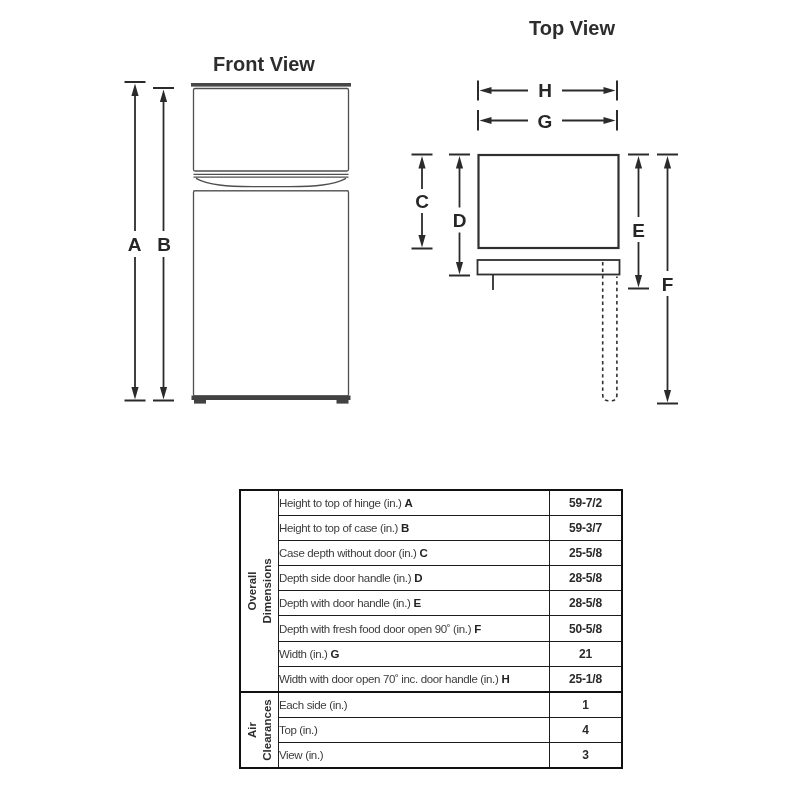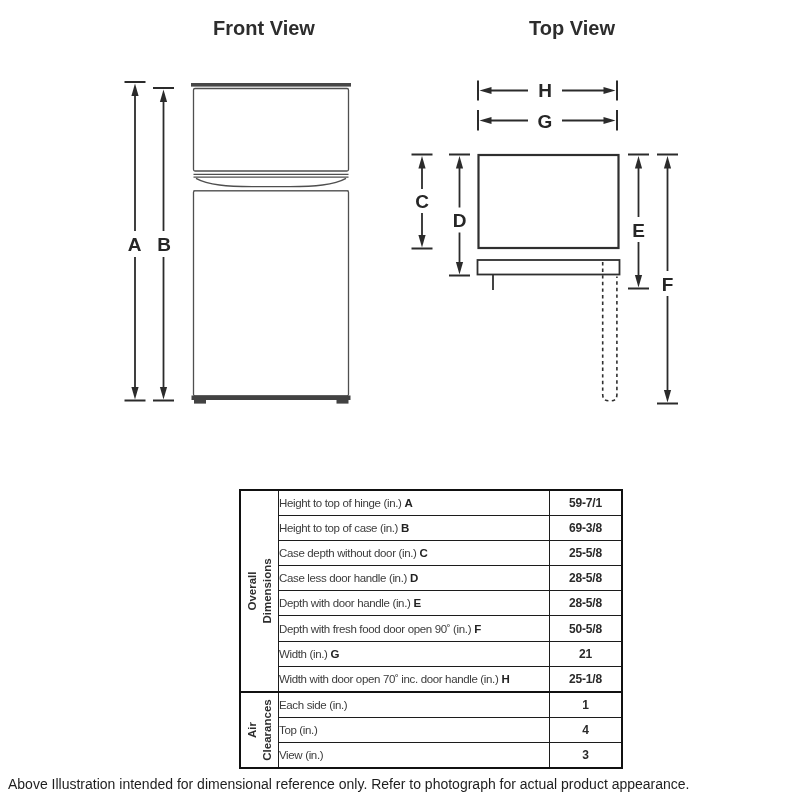--- a/index.html
+++ b/index.html
@@ -45,21 +45,21 @@
   .caption {
     position:absolute; left:8px; top:776px; width:790px;
     font-size:14px; color:#1e1e1e; white-space:nowrap;
   }
 </style>
 </head>
 <body>
 
 <div class="canvas">
 
-  <div class="view-title" style="left:264px;">Front View</div>
+  <div class="view-title" style="left:264px;margin-top:36px;">Front View</div>
   <div class="view-title" style="left:572px;">Top View</div>
 
   <svg class="diagram-svg" width="800" height="475" viewBox="0 0 800 475">
 
     <g stroke="#4f4f4f" stroke-width="1.3" fill="none">
       <rect x="191" y="83" width="160" height="3.6" fill="#474747" stroke="none"></rect>
       <rect x="193.5" y="88.5" width="155" height="82.5" rx="1.5" fill="#ffffff"></rect>
       <line x1="193.5" y1="174.4" x2="348.5" y2="174.4" stroke-width="1.1"></line>
       <line x1="193.5" y1="177.1" x2="348.5" y2="177.1" stroke-width="1.1"></line>
       <path d="M196,178.4 C208,185.2 228,186.4 252,186.6 L290,186.6 C314,186.4 334,185.2 346,178.4" stroke-width="1.4"></path>
@@ -155,32 +155,32 @@
   <span class="dim-letter" style="left:545px;   top:90px;">H</span>
 
   <table class="dims">
     <tbody>
       <tr>
         <td class="group" rowspan="8">
           <div class="rot">Overall
 Dimensions</div>
         </td>
         <td class="desc"><span>Height to top of hinge (in.)</span><b>A</b></td>
-        <td class="val">59-7/1</td>
+        <td class="val">59-7/2</td>
       </tr>
       <tr>
         <td class="desc"><span>Height to top of case (in.)</span><b>B</b></td>
-        <td class="val">69-3/8</td>
+        <td class="val">59-3/7</td>
       </tr>
       <tr>
         <td class="desc"><span>Case depth without door (in.)</span><b>C</b></td>
         <td class="val">25-5/8</td>
       </tr>
       <tr>
-        <td class="desc"><span>Case less door handle (in.)</span><b>D</b></td>
+        <td class="desc"><span>Depth side door handle (in.)</span><b>D</b></td>
         <td class="val">28-5/8</td>
       </tr>
       <tr>
         <td class="desc"><span>Depth with door handle (in.)</span><b>E</b></td>
         <td class="val">28-5/8</td>
       </tr>
       <tr>
         <td class="desc"><span>Depth with fresh food door open 90˚ (in.)</span><b>F</b></td>
         <td class="val">50-5/8</td>
       </tr>
@@ -204,14 +204,13 @@
         <td class="desc"><span>Top (in.)</span><b></b></td>
         <td class="val">4</td>
       </tr>
       <tr>
         <td class="desc"><span>View (in.)</span><b></b></td>
         <td class="val">3</td>
       </tr>
     </tbody>
   </table>
 
-  <div class="caption">Above Illustration intended for dimensional reference only. Refer to photograph for actual product appearance.</div>
 </div>
 
 </body></html>

